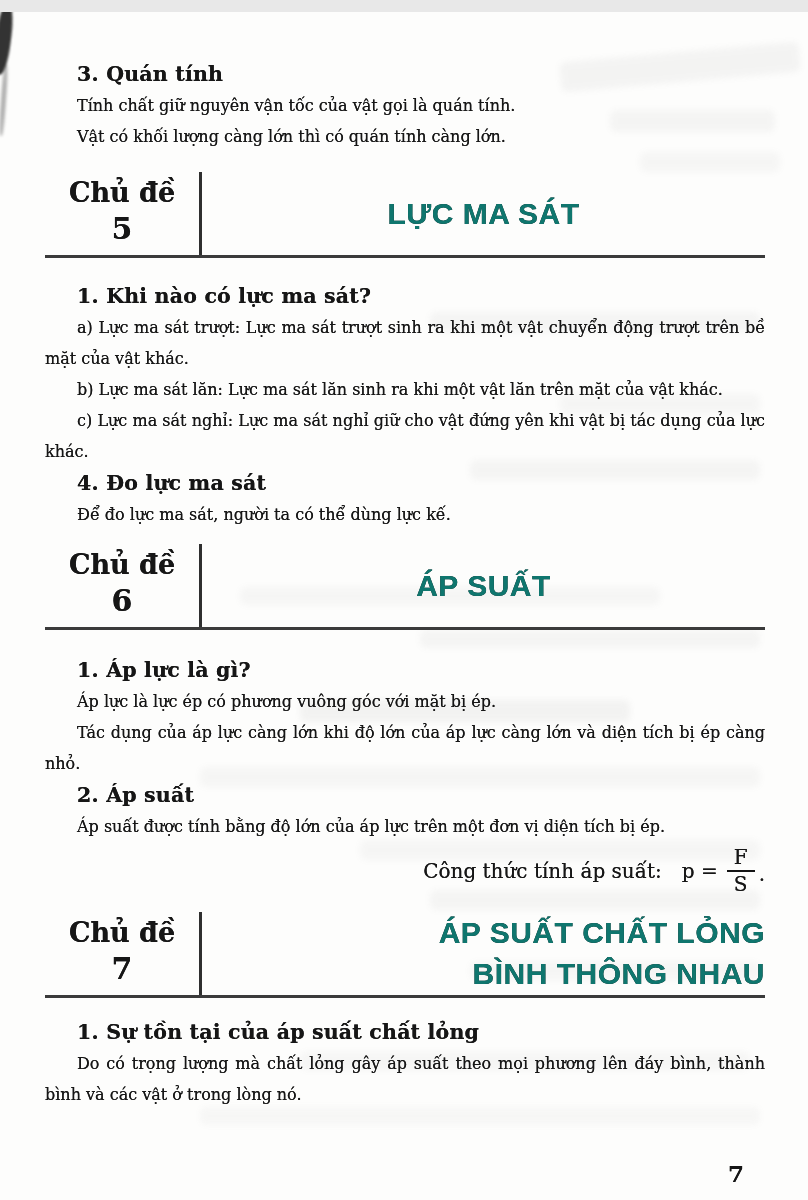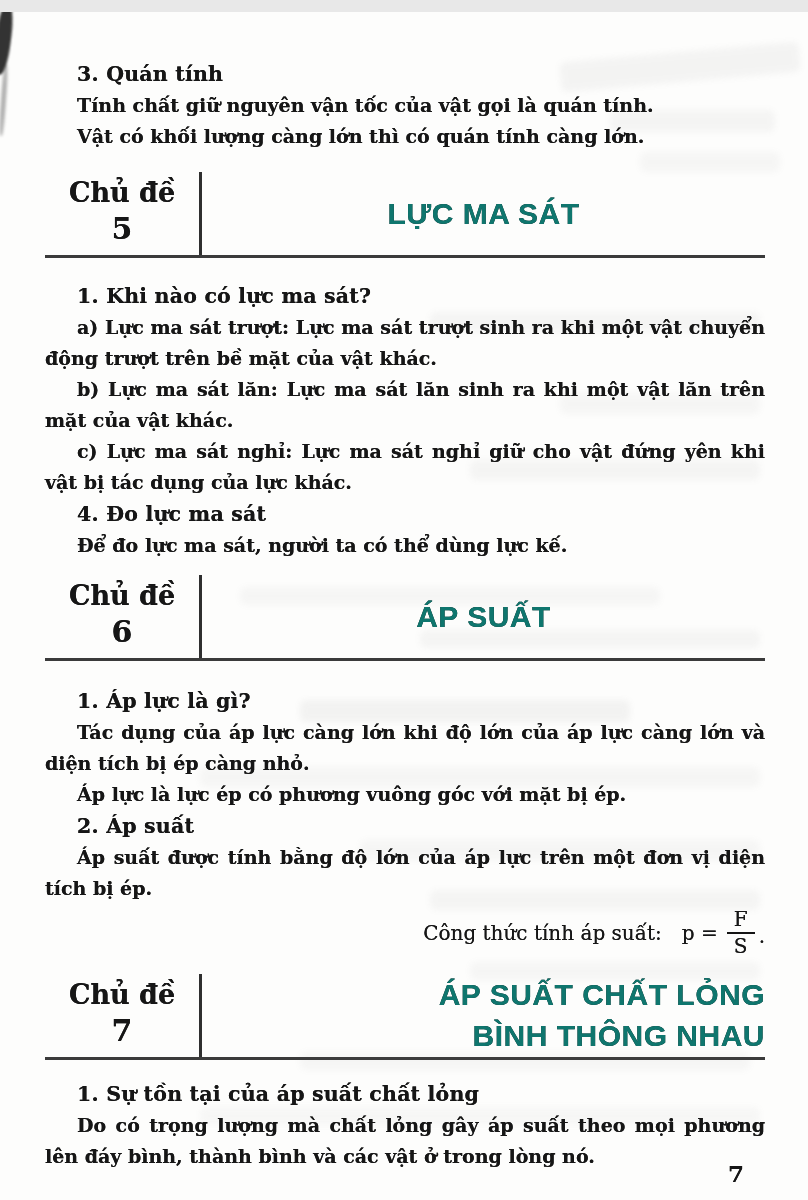--- a/index.html
+++ b/index.html
@@ -7,22 +7,22 @@
     position:relative;width:808px;height:1200px;margin:12px auto;
     background:#fdfdfc;overflow:hidden;
     font-family:"DejaVu Serif","Liberation Serif",serif;color:#161616;
   }
   .content{position:absolute;left:45px;top:46px;width:720px;}
   .sec-heading{
     font-size:20.5px;line-height:32px;font-weight:bold;margin:0;
     text-indent:32px;letter-spacing:.2px;text-shadow:0 0 .4px #222;
   }
   .body-par{
-    font-size:19px;line-height:31px;margin:0;text-align:justify;
-    text-indent:32px;text-shadow:0 0 .4px #333;font-weight:bold;
+    font-size:16px;line-height:31px;margin:0;text-align:justify;
+    text-indent:32px;text-shadow:0 0 .4px #333;
   }
   .chapter-box{display:flex;border-bottom:3px solid #3b3b3b;}.mt12{margin-top:12px}.mt14{margin-top:14px}
   .mt18{margin-top:18px}.mt20{margin-top:20px}.mt22{margin-top:22px}.mt24{margin-top:24px}
   .ch-left{
     width:157px;border-right:3px solid #2f2f2f;text-align:center;
     padding:5px 0 7px;box-sizing:border-box;
   }
   .ch-label{font-size:27px;font-weight:bold;line-height:32px;text-shadow:0 0 .4px #222;}
   .ch-num{font-size:30px;font-weight:bold;line-height:38px;margin-top:1px;text-shadow:0 0 .4px #222;}
   .ch-right{
@@ -112,22 +112,22 @@
       <div class="ch-left">
         <div class="ch-label">Chủ đề</div>
         <div class="ch-num">6</div>
       </div>
       <div class="ch-right">
         <div class="ch-title">ÁP SUẤT</div>
       </div>
     </div>
 
     <div class="sec-heading mt24">1. Áp lực là gì?</div>
+    <p class="body-par">Áp lực là lực ép có phương vuông góc với mặt bị ép.</p>
     <p class="body-par">Tác dụng của áp lực càng lớn khi độ lớn của áp lực càng lớn và diện tích bị ép càng nhỏ.</p>
-    <p class="body-par">Áp lực là lực ép có phương vuông góc với mặt bị ép.</p>
     <div class="sec-heading">2. Áp suất</div>
     <p class="body-par">Áp suất được tính bằng độ lớn của áp lực trên một đơn vị diện tích bị ép.</p>
 
     <div class="formula">
       <span>Công thức tính áp suất:</span>
       <span class="lhs">p =</span>
       <span class="frac">
         <span>F</span>
         <span class="frac-bar"></span>
         <span>S</span>

